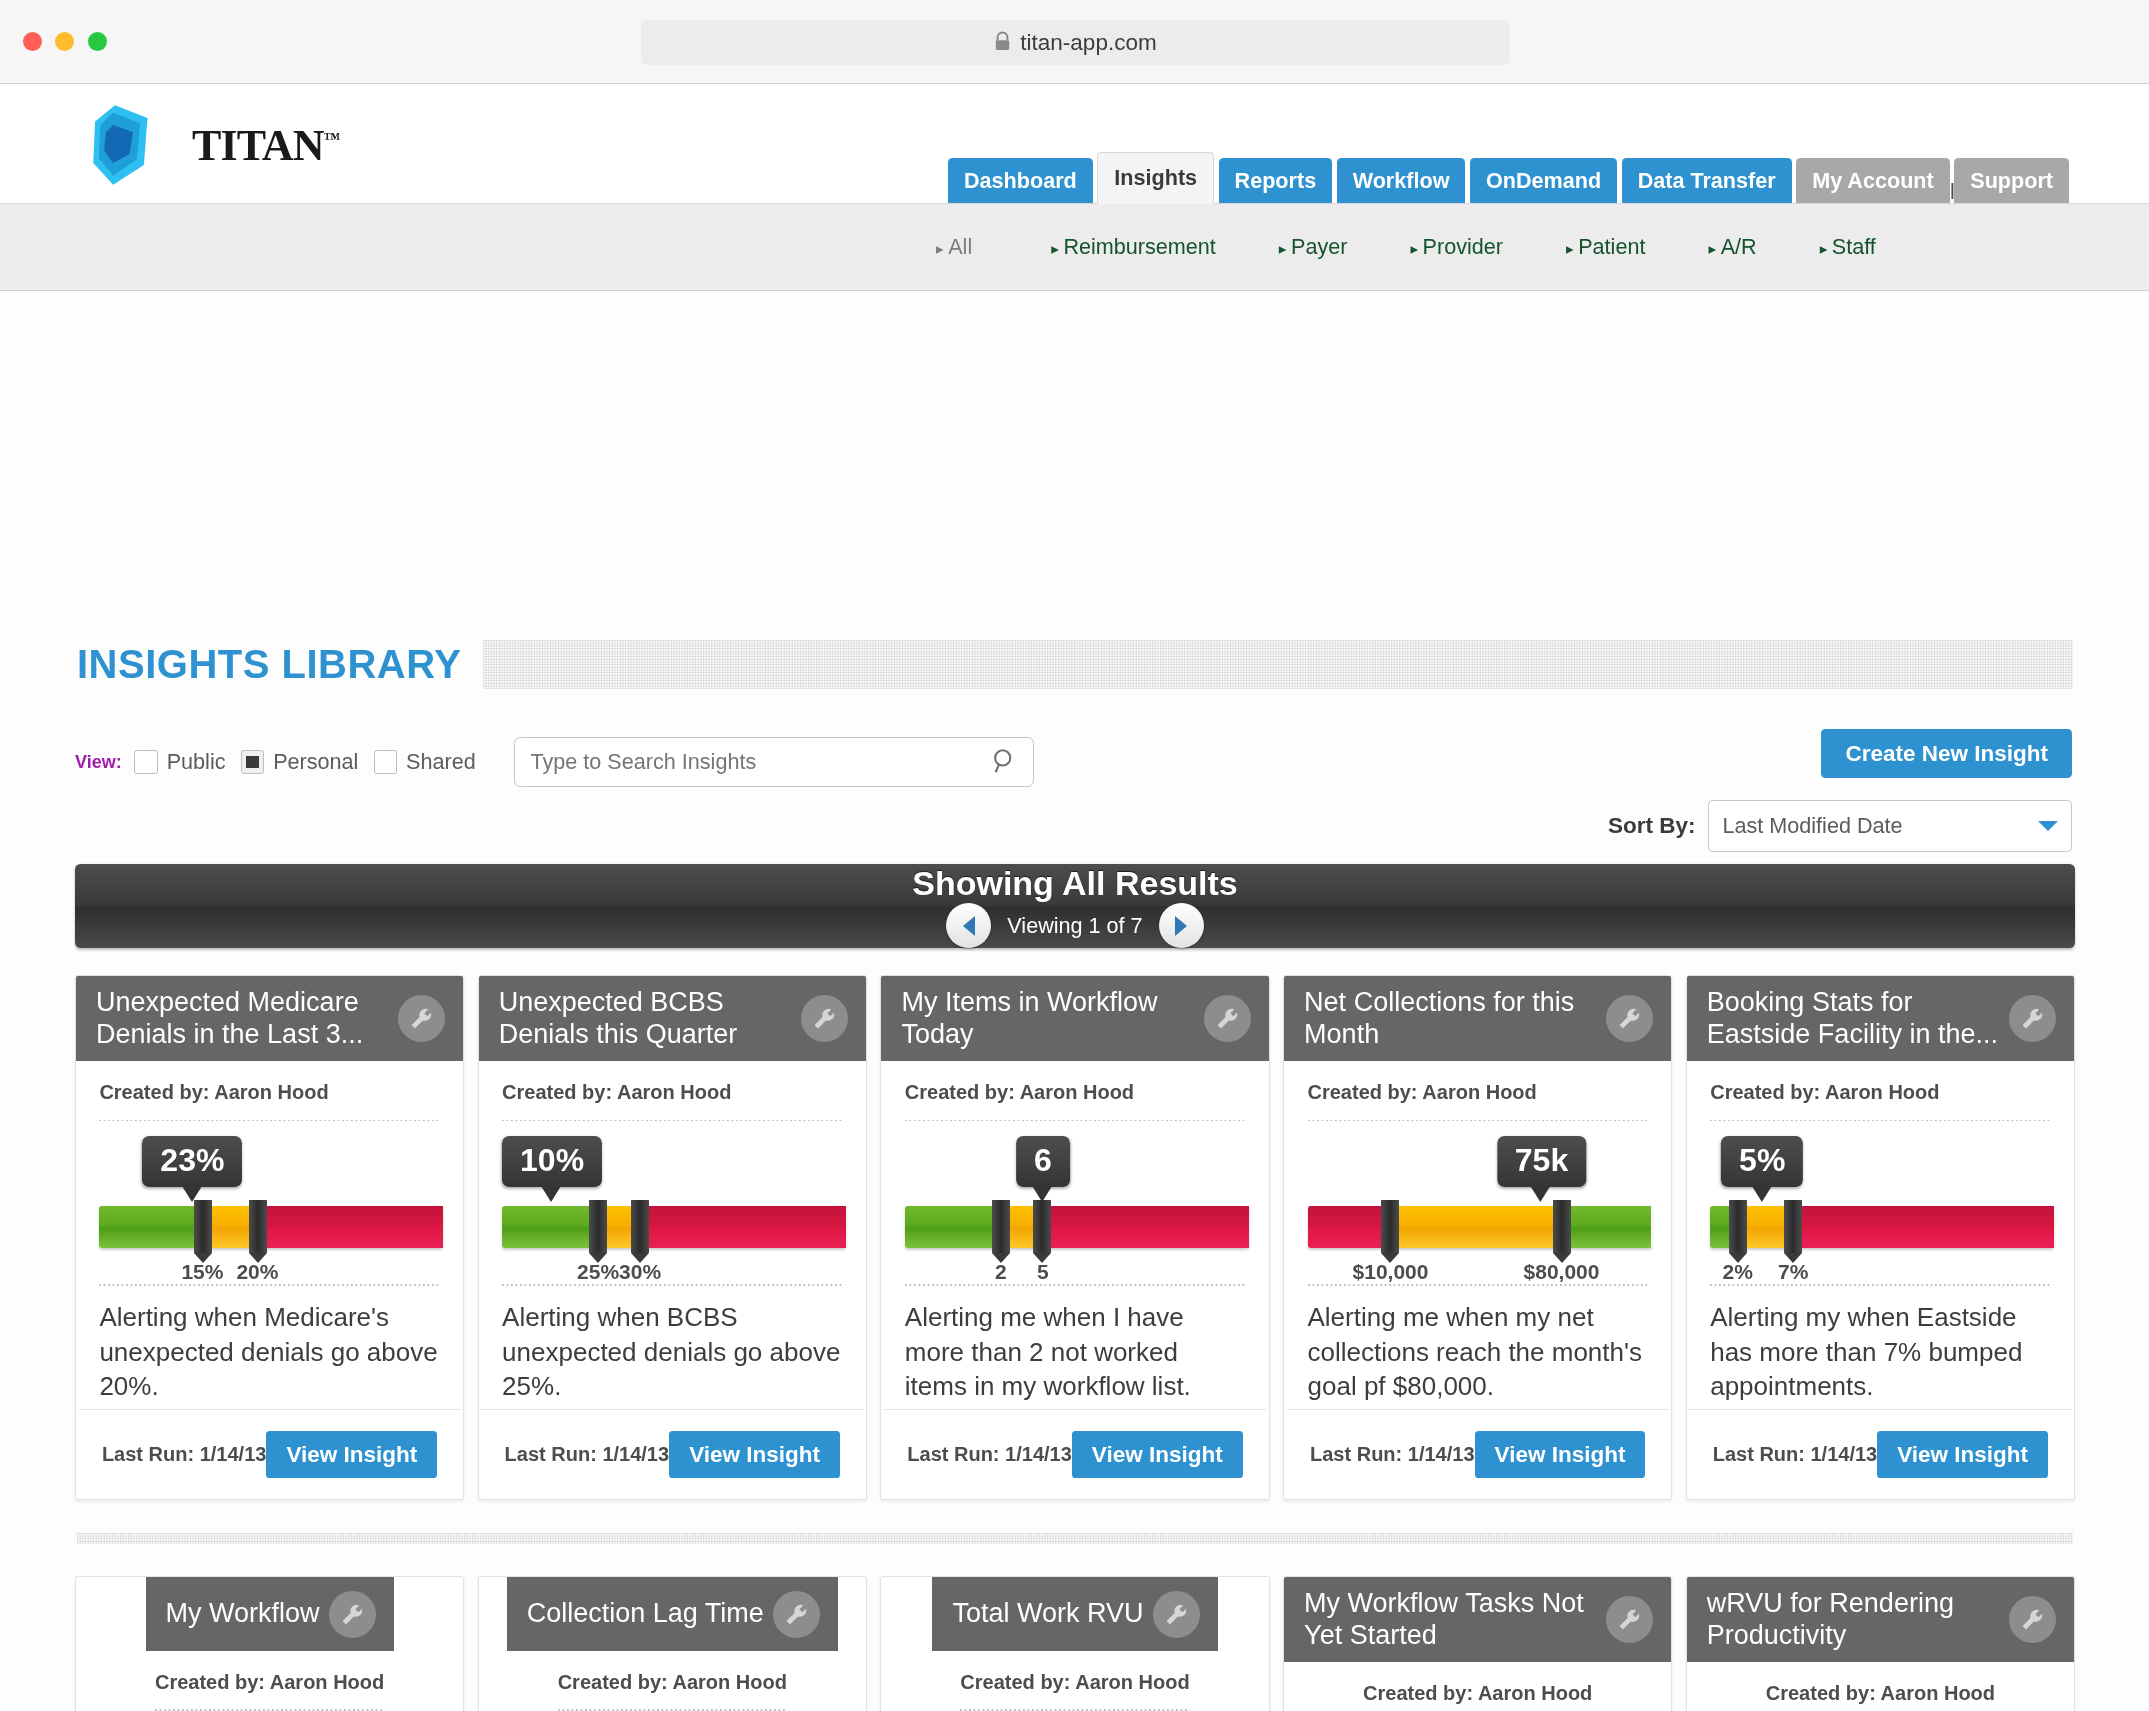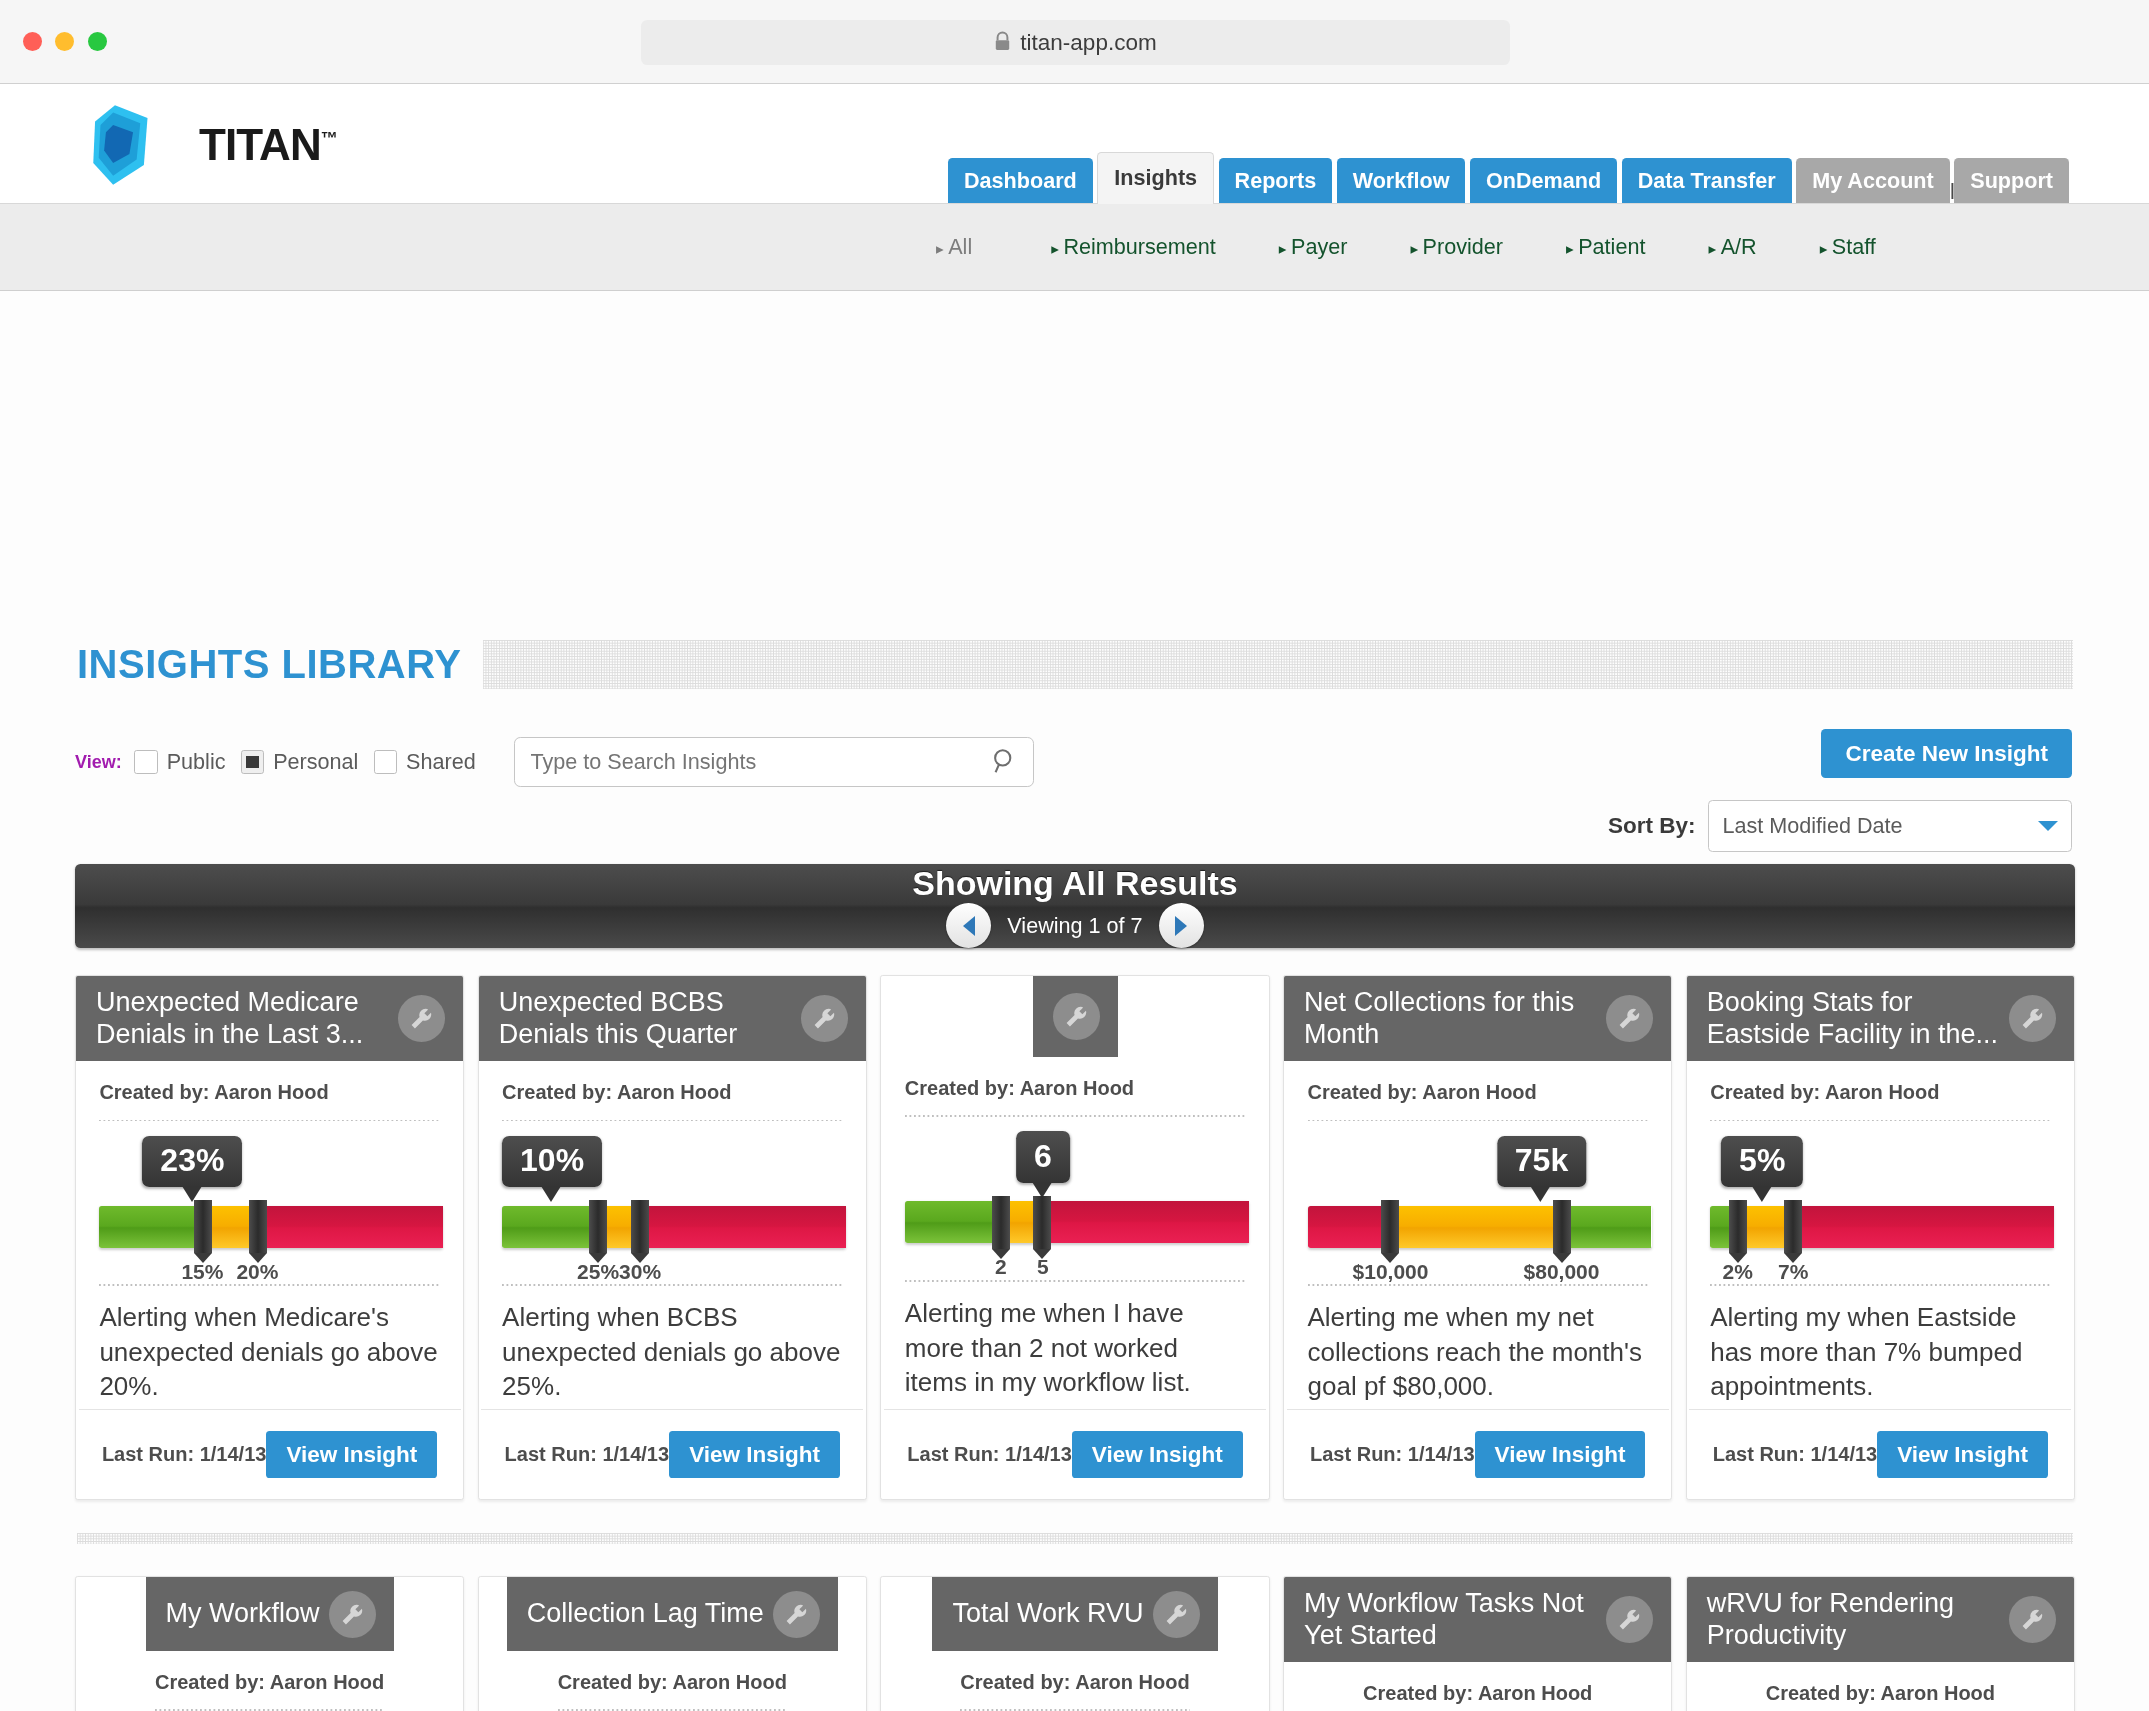--- a/index.html
+++ b/index.html
@@ -39,21 +39,21 @@
 
   
   .app-header {
     position: relative;
     height: 120px;
     background: #ffffff;
     border-bottom: 0.9px solid #d8d8d8;
   }
   .logo-wrap {
     position: absolute; left: 77px; top: 14.4px;
-    display: flex; align-items: center; gap: 28px;
+    display: flex; align-items: center; gap: 21px; font-family: Liberation Serif, serif;
   }
   .logo-mark { width: 94px; height: 94px; }
   .logo-text {
     font-size: 44px; font-weight: bold; color: #1a1a1a;
     letter-spacing: -0.9px; position: relative;
   }
   .logo-tm { font-size: 17px; vertical-align: super; font-weight: bold; }
   .welcome {
     position: absolute; right: 79px; top: 95px;
     font-size: 21.6px; color: #4a4a4a;
@@ -527,20 +527,21 @@
           <div class="dotted-sep"></div>
           <div class="card-desc">Alerting when BCBS unexpected denials go above 25%.</div>
         </div>
         <div class="card-foot">
           <span class="last-run">Last Run: 1/14/13</span>
           <button class="view-btn">View Insight</button>
         </div>
       </div>
       <div class="card row1">
         <div class="card-head">
+          <div class="card-title">My Items in Workflow Today</div>
           <div class="wrench-btn">
             <svg width="27" height="27" viewBox="0 0 30 30">
               <path d="M21.5 4.5a7 7 0 0 0-8.6 8.9L4 22.3l3.7 3.7 8.9-8.9a7 7 0 0 0 8.9-8.6l-4 4-3.3-3.3 4-4z" fill="#d6d6d6"></path>
             </svg>
           </div>
         </div>
         <div class="card-body">
           <div class="created-by">Created by: Aaron Hood</div>
           <div class="dotted-sep"></div>
           <div class="gauge">

